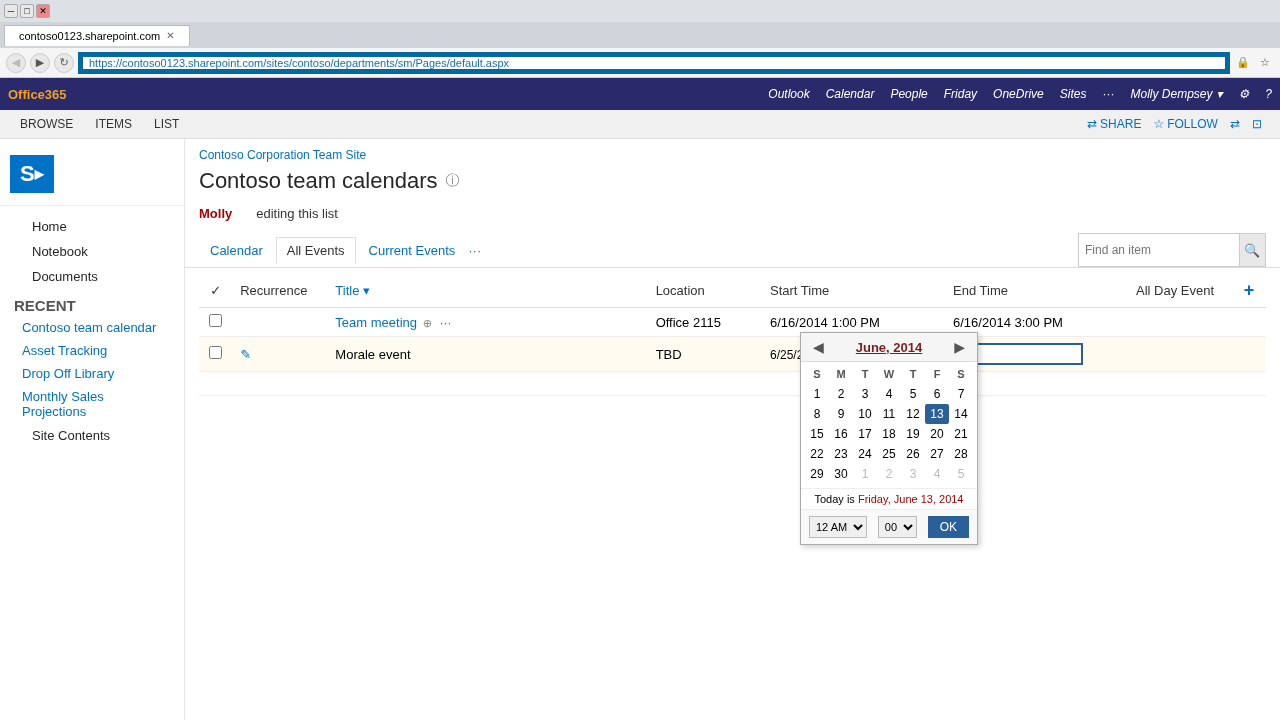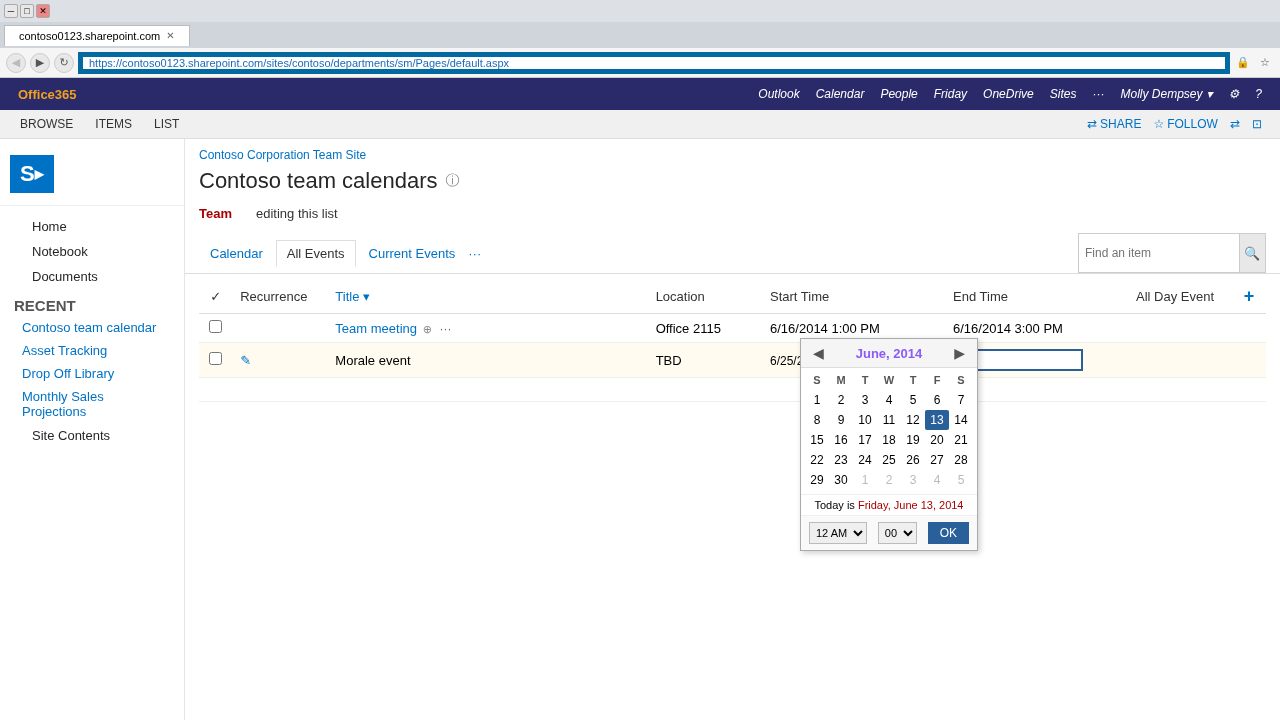--- a/index.html
+++ b/index.html
@@ -11,21 +11,21 @@
     .browser-tab { background: #fff; border: 1px solid #bbb; border-bottom: none; padding: 4px 14px; font-size: 11px; display: flex; align-items: center; gap: 6px; cursor: pointer; }
     .browser-tab .tab-close { font-size: 10px; color: #666; }
     .browser-addressbar { display: flex; align-items: center; background: #f5f5f5; height: 30px; padding: 0 6px; gap: 4px; border-bottom: 1px solid #ccc; }
     .browser-navbtn { width: 20px; height: 20px; border-radius: 50%; border: 1px solid #ccc; background: #e8e8e8; cursor: pointer; font-size: 11px; display: flex; align-items: center; justify-content: center; color: #555; }
     .browser-navbtn.disabled { color: #bbb; }
     .url-bar { flex: 1; height: 22px; border: 5px solid #0369a1; padding: 0 6px; font-size: 11px; background: #fff; color: #1a6bba; }
     .browser-icons { display: flex; align-items: center; gap: 4px; }
     .browser-icon { width: 18px; height: 18px; display: flex; align-items: center; justify-content: center; font-size: 11px; color: #555; cursor: pointer; }
 
     
-    .o365-bar { display: flex; align-items: center; background: #2a2a6b; height: 32px; padding: 0 18px; gap: 12px; }
+    .o365-bar { display: flex; align-items: center; background: #2a2a6b; height: 32px; padding: 0 8px; gap: 12px; }
     .o365-logo { color: #fff; font-size: 13px; font-weight: bold; }
     .o365-logo span { color: #f0a020; }
     .o365-nav { display: flex; align-items: center; gap: 16px; margin-left: auto; font-style: italic; }
     .o365-nav-item { color: #fff; font-size: 12px; cursor: pointer; }
     .o365-user { color: #fff; font-size: 12px; display: flex; align-items: center; gap: 4px; cursor: pointer; }
 
     
     .sp-ribbon { background: #f0f0f0; border-bottom: 1px solid #ddd; }
     .sp-ribbon-tabs { display: flex; align-items: center; height: 28px; padding: 0 10px; gap: 2px; }
     .sp-ribbon-tab { padding: 4px 10px; font-size: 12px; cursor: pointer; color: #333; }
@@ -51,21 +51,21 @@
     
     .sp-action-bar { padding: 4px 14px 8px 14px; display: flex; align-items: center; gap: 8px; }
     .sp-stop-btn { color: #a00; font-weight: bold; cursor: pointer; text-decoration: none; }
     .sp-stop-text { color: #333; margin-left: 16px; }
 
     
     .sp-view-tabs { padding: 4px 14px 0 14px; display: flex; align-items: center; gap: 2px; border-bottom: 1px solid #ddd; margin: 0 0 6px 0; }
     .sp-view-tab { padding: 5px 10px; font-size: 13px; cursor: pointer; color: #0072c6; border: 1px solid transparent; }
     .sp-view-tab.active { color: #333; border: 1px solid #ddd; border-bottom: 1px solid #fff; background: #fff; margin-bottom: -1px; }
     .sp-view-more { color: #0072c6; font-size: 13px; cursor: pointer; }
-    .sp-search-box { margin-left: auto; display: flex; align-items: center; border: 1px solid #ccc; height: 40px; }
+    .sp-search-box { margin-left: auto; display: flex; align-items: center; border: 1px solid #ccc; height: 34px; }
     .sp-search-input { border: none; outline: none; padding: 0 6px; font-size: 12px; width: 160px; height: 100%; }
     .sp-search-btn { background: #e8e8e8; border-left: 1px solid #ccc; height: 100%; width: 26px; display: flex; align-items: center; justify-content: center; cursor: pointer; color: #555; }
 
     
     .sp-list { width: 100%; border-collapse: collapse; font-size: 13px; }
     .sp-list thead tr { border-bottom: 1px solid #ddd; }
     .sp-list th { padding: 6px 8px; text-align: left; font-weight: normal; color: #333; white-space: nowrap; }
     .sp-list th.sortable { cursor: pointer; color: #0072c6; }
     .sp-list tbody tr { border-bottom: 1px solid #eee; }
     .sp-list td { padding: 6px 8px; vertical-align: middle; }
@@ -79,21 +79,21 @@
     .sp-checkmark { color: #333; font-size: 13px; }
     .sp-add-btn { color: #0072c6; font-size: 18px; cursor: pointer; font-weight: bold; }
 
     .editing-row td { background: #fffbf0; }
     .editing-input { border: 1px solid #999; padding: 2px 4px; font-size: 12px; width: 130px; }
 
     
     .cal-popup { position: absolute; z-index: 100; background: #fff; border: 1px solid #aaa; box-shadow: 2px 2px 6px rgba(0,0,0,0.2); width: 178px; }
     .cal-header { display: flex; align-items: center; justify-content: space-between; padding: 6px 8px; background: #f5f5f5; border-bottom: 1px solid #ddd; }
     .cal-nav { cursor: pointer; color: #555; font-size: 14px; padding: 0 4px; }
-    .cal-month-year { font-size: 13px; font-weight: bold; color: #8b5cf6; }
+    .cal-month-year { font-size: 13px; font-weight: bold; color: #7f1d1d; text-decoration: underline; }
     .cal-grid { padding: 4px; }
     .cal-days-header { display: grid; grid-template-columns: repeat(7, 1fr); text-align: center; margin-bottom: 2px; }
     .cal-days-header span { font-size: 11px; color: #555; font-weight: bold; padding: 2px 0; }
     .cal-days { display: grid; grid-template-columns: repeat(7, 1fr); text-align: center; }
     .cal-day { font-size: 12px; padding: 3px 2px; cursor: pointer; border-radius: 2px; }
     .cal-day.today { background: #2a6099; color: #fff; border-radius: 2px; }
     .cal-day.other-month { color: #bbb; }
     .cal-today-text { text-align: center; font-size: 11px; padding: 4px; border-top: 1px solid #eee; }
     .cal-today-text a { color: #a00; cursor: pointer; }
     .cal-time-row { display: flex; align-items: center; justify-content: space-between; padding: 6px 8px; border-top: 1px solid #eee; background: #f9f9f9; }
@@ -202,21 +202,21 @@
     <div class="sp-breadcrumb">
       <a>Contoso Corporation Team Site</a>
     </div>
 
     <div class="sp-page-title">
       <h1>Contoso team calendars</h1>
       <span class="info-icon">ⓘ</span>
     </div>
 
     <div class="sp-action-bar">
-      <span class="sp-stop-btn">Team</span>
+      <span class="sp-stop-btn">Molly</span>
       <span class="sp-stop-text">editing this list</span>
     </div>
 
     <div class="sp-view-tabs">
       <div class="sp-view-tab">Calendar</div>
       <div class="sp-view-tab active">All Events</div>
       <div class="sp-view-tab">Current Events</div>
       <div class="sp-view-more">···</div>
       <div class="sp-search-box">
         <input class="sp-search-input" type="text" placeholder="Find an item" style="">

